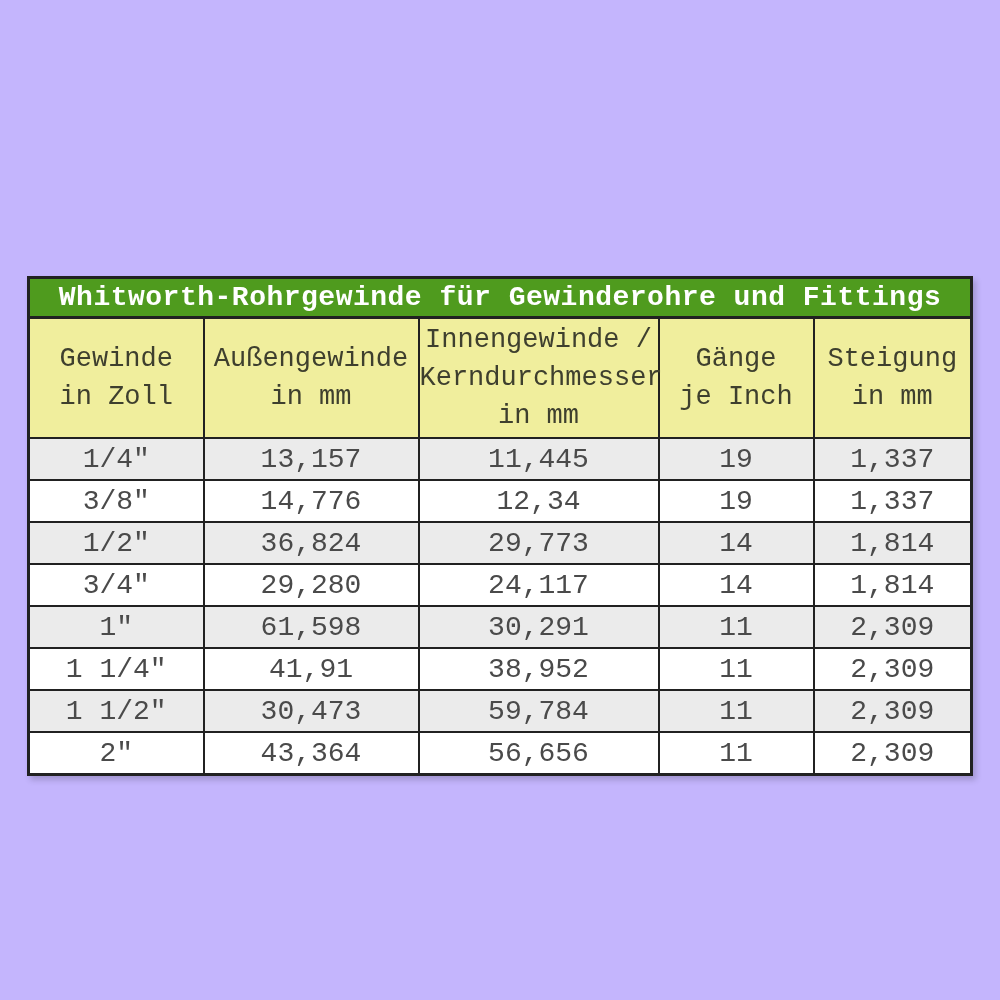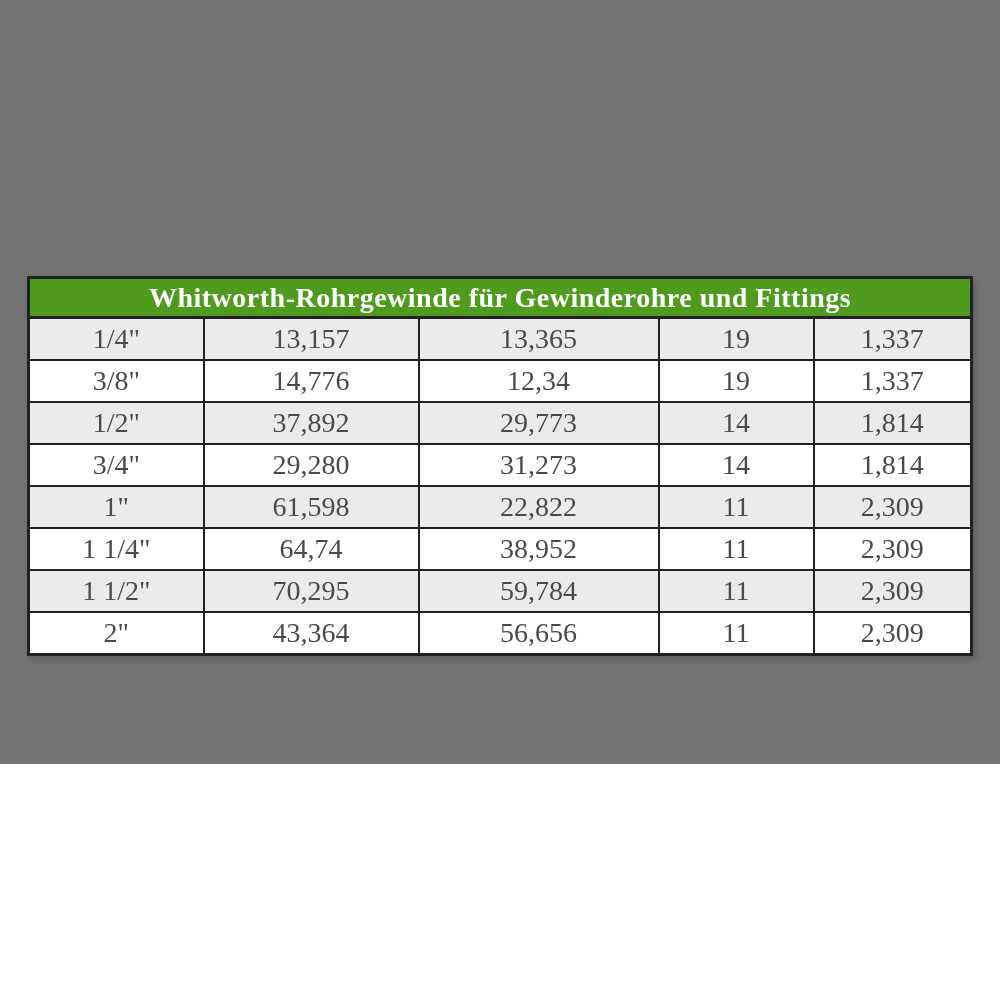--- a/index.html
+++ b/index.html
@@ -1,21 +1,21 @@
 <!DOCTYPE html>
 <html><head>
 <meta charset="utf-8">
 <style>
   html, body { margin: 0; padding: 0; background: #ffffff; }
   .canvas {
     position: relative;
     width: 1000px;
-    height: 764px;
-    background: #737373;
-    font-family: Liberation Serif, serif;
+    height: 1000px;
+    background: #c4b5fd;
+    font-family: Liberation Mono, monospace;
     overflow: hidden;
   }
   table.whitworth {
     position: absolute;
     left: 27px;
     top: 276px;
     width: 943px;
     border-collapse: collapse;
     table-layout: fixed;
     background: #ffffff;
@@ -63,67 +63,80 @@
       <col style="width:175px">
       <col style="width:215px">
       <col style="width:240px">
       <col style="width:155px">
       <col style="width:158px">
     </colgroup>
     <thead>
       <tr class="title-row">
         <th colspan="5">Whitworth-Rohrgewinde für Gewinderohre und Fittings</th>
       </tr>
+      <tr class="head-row">
+        <th>Gewinde
+in Zoll</th>
+        <th>Außengewinde
+in mm</th>
+        <th>Innengewinde /
+Kerndurchmesser
+in mm</th>
+        <th>Gänge
+je Inch</th>
+        <th>Steigung
+in mm</th>
+      </tr>
     </thead>
     <tbody>
       <tr>
         <td>1/4"</td>
         <td>13,157</td>
-        <td>13,365</td>
+        <td>11,445</td>
         <td>19</td>
         <td>1,337</td>
       </tr>
       <tr>
         <td>3/8"</td>
         <td>14,776</td>
         <td>12,34</td>
         <td>19</td>
         <td>1,337</td>
       </tr>
       <tr>
         <td>1/2"</td>
-        <td>37,892</td>
+        <td>36,824</td>
         <td>29,773</td>
         <td>14</td>
         <td>1,814</td>
       </tr>
       <tr>
         <td>3/4"</td>
         <td>29,280</td>
-        <td>31,273</td>
+        <td>24,117</td>
         <td>14</td>
         <td>1,814</td>
       </tr>
       <tr>
         <td>1"</td>
         <td>61,598</td>
-        <td>22,822</td>
+        <td>30,291</td>
         <td>11</td>
         <td>2,309</td>
       </tr>
       <tr>
         <td>1 1/4"</td>
-        <td>64,74</td>
+        <td>41,91</td>
         <td>38,952</td>
         <td>11</td>
         <td>2,309</td>
       </tr>
       <tr>
         <td>1 1/2"</td>
-        <td>70,295</td>
+        <td>30,473</td>
         <td>59,784</td>
         <td>11</td>
         <td>2,309</td>
       </tr>
       <tr>
         <td>2"</td>
         <td>43,364</td>
         <td>56,656</td>
         <td>11</td>
         <td>2,309</td>

